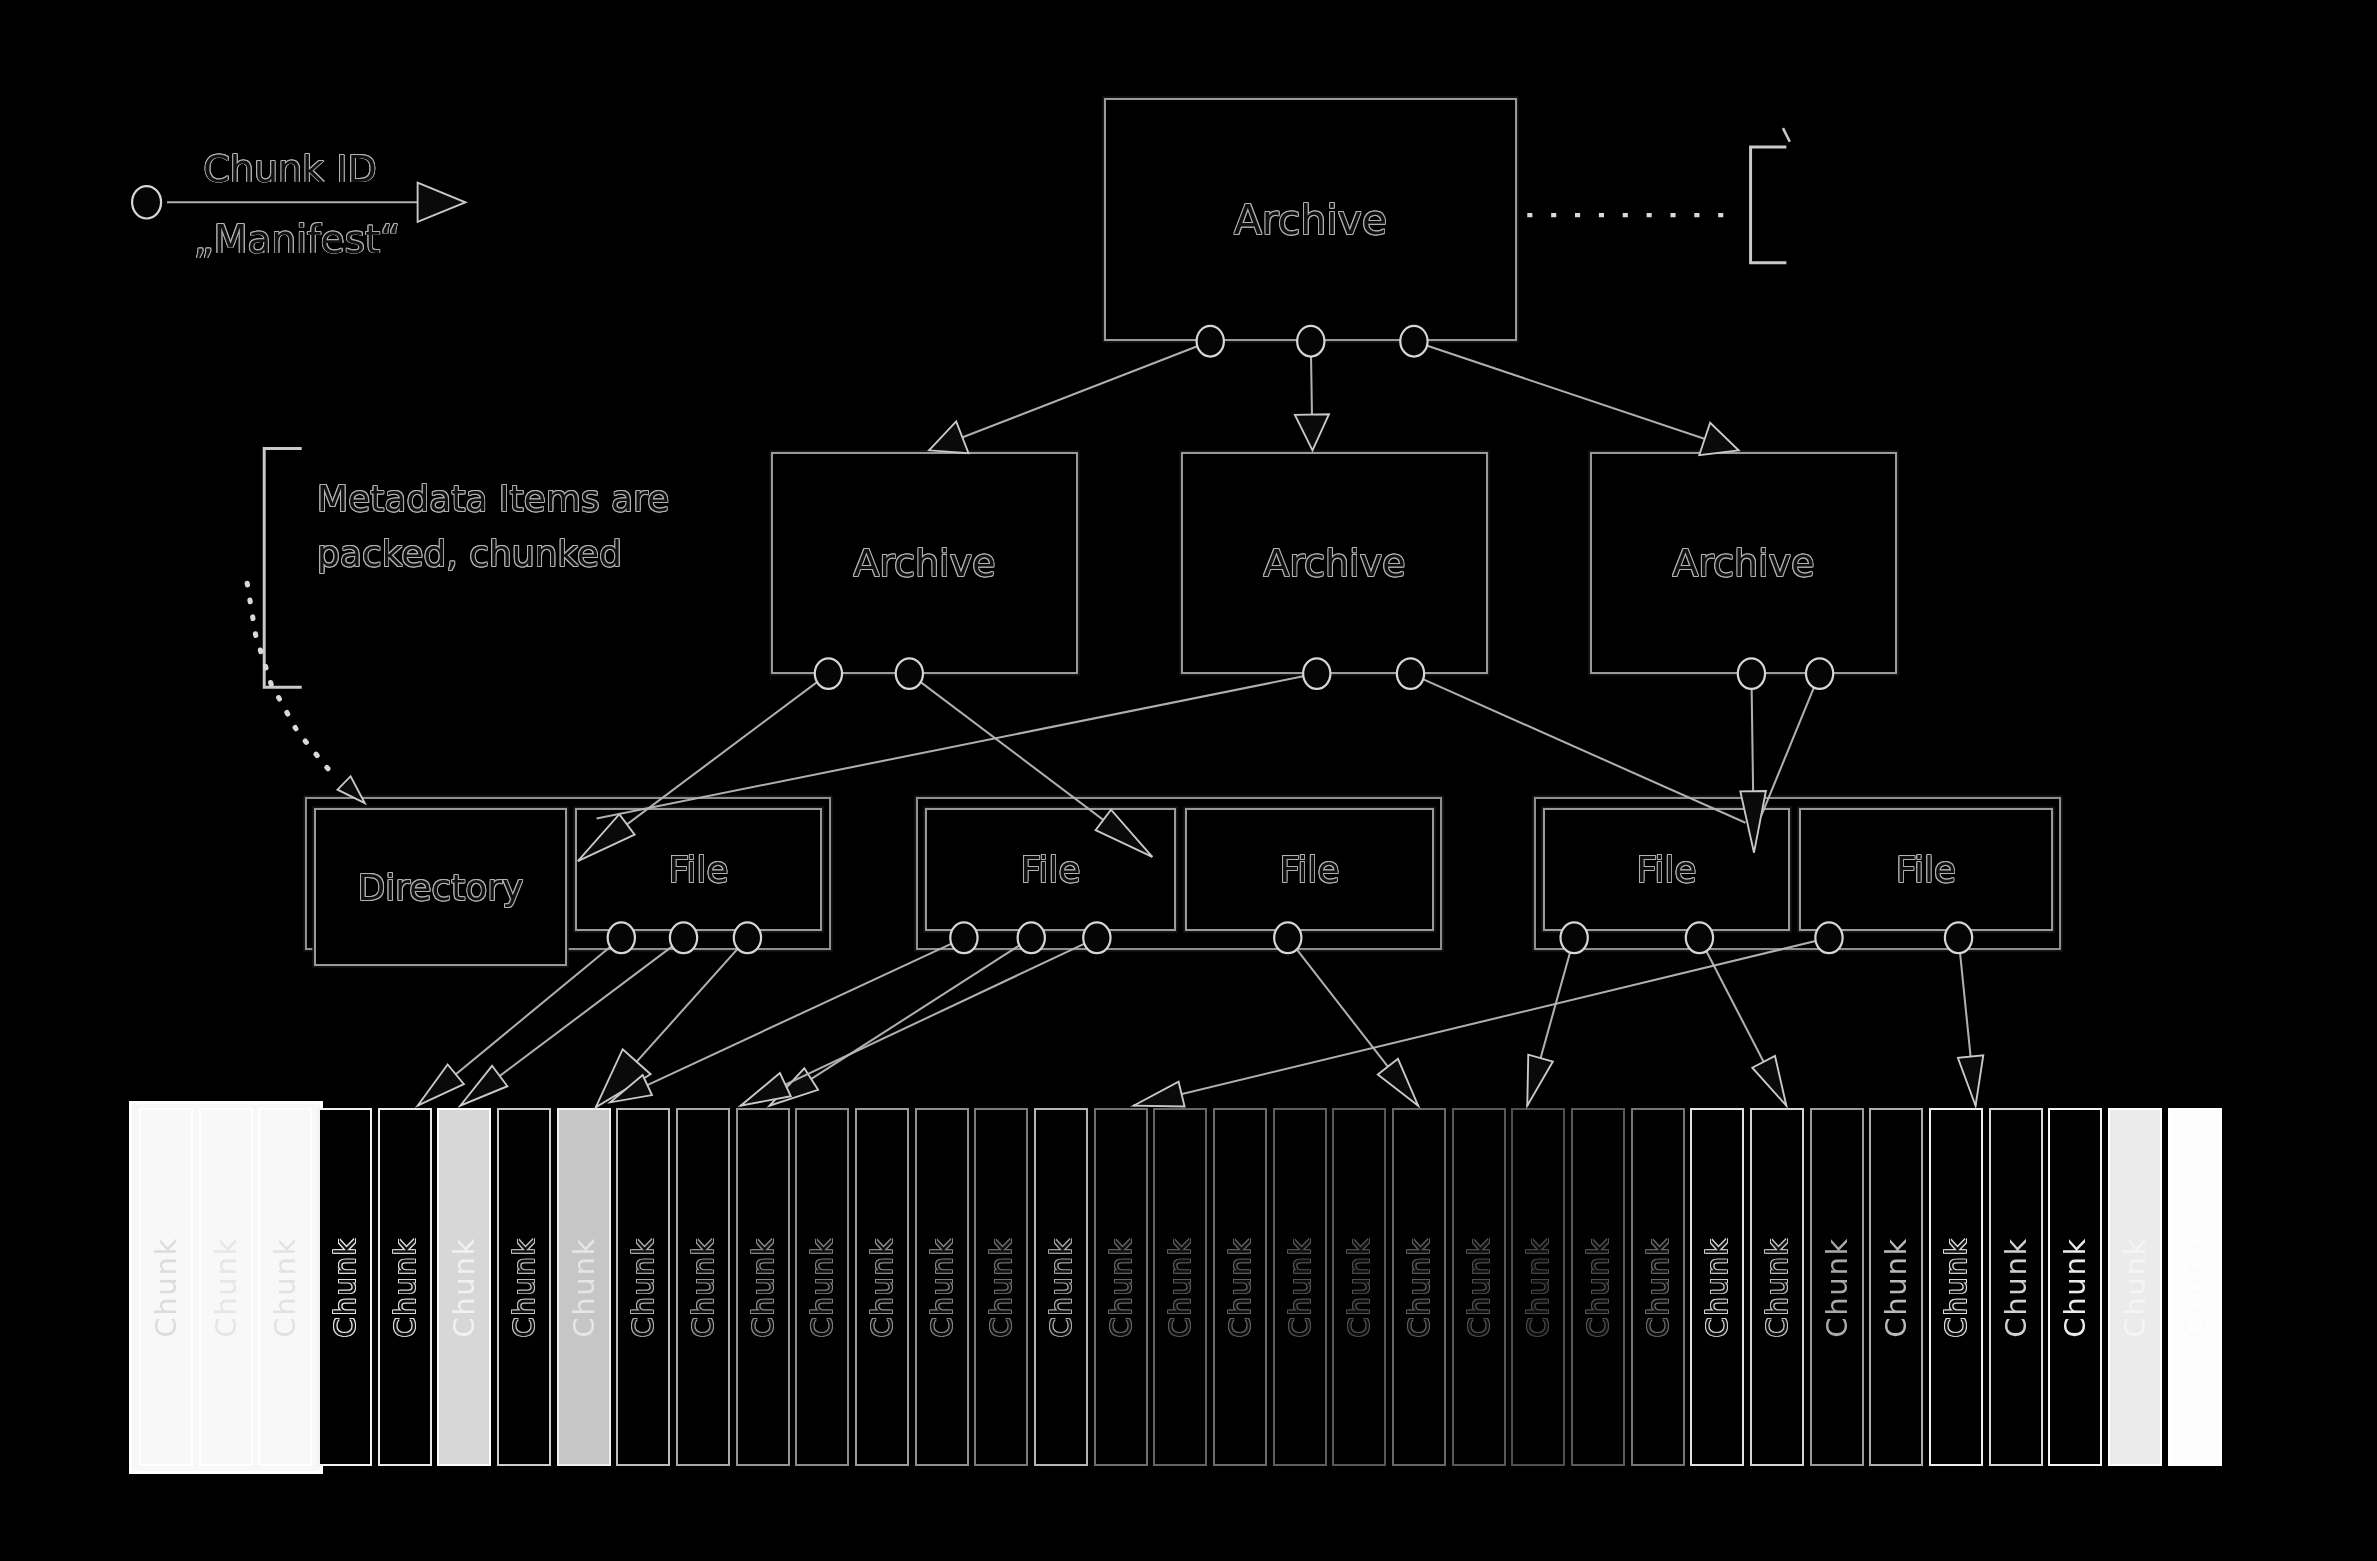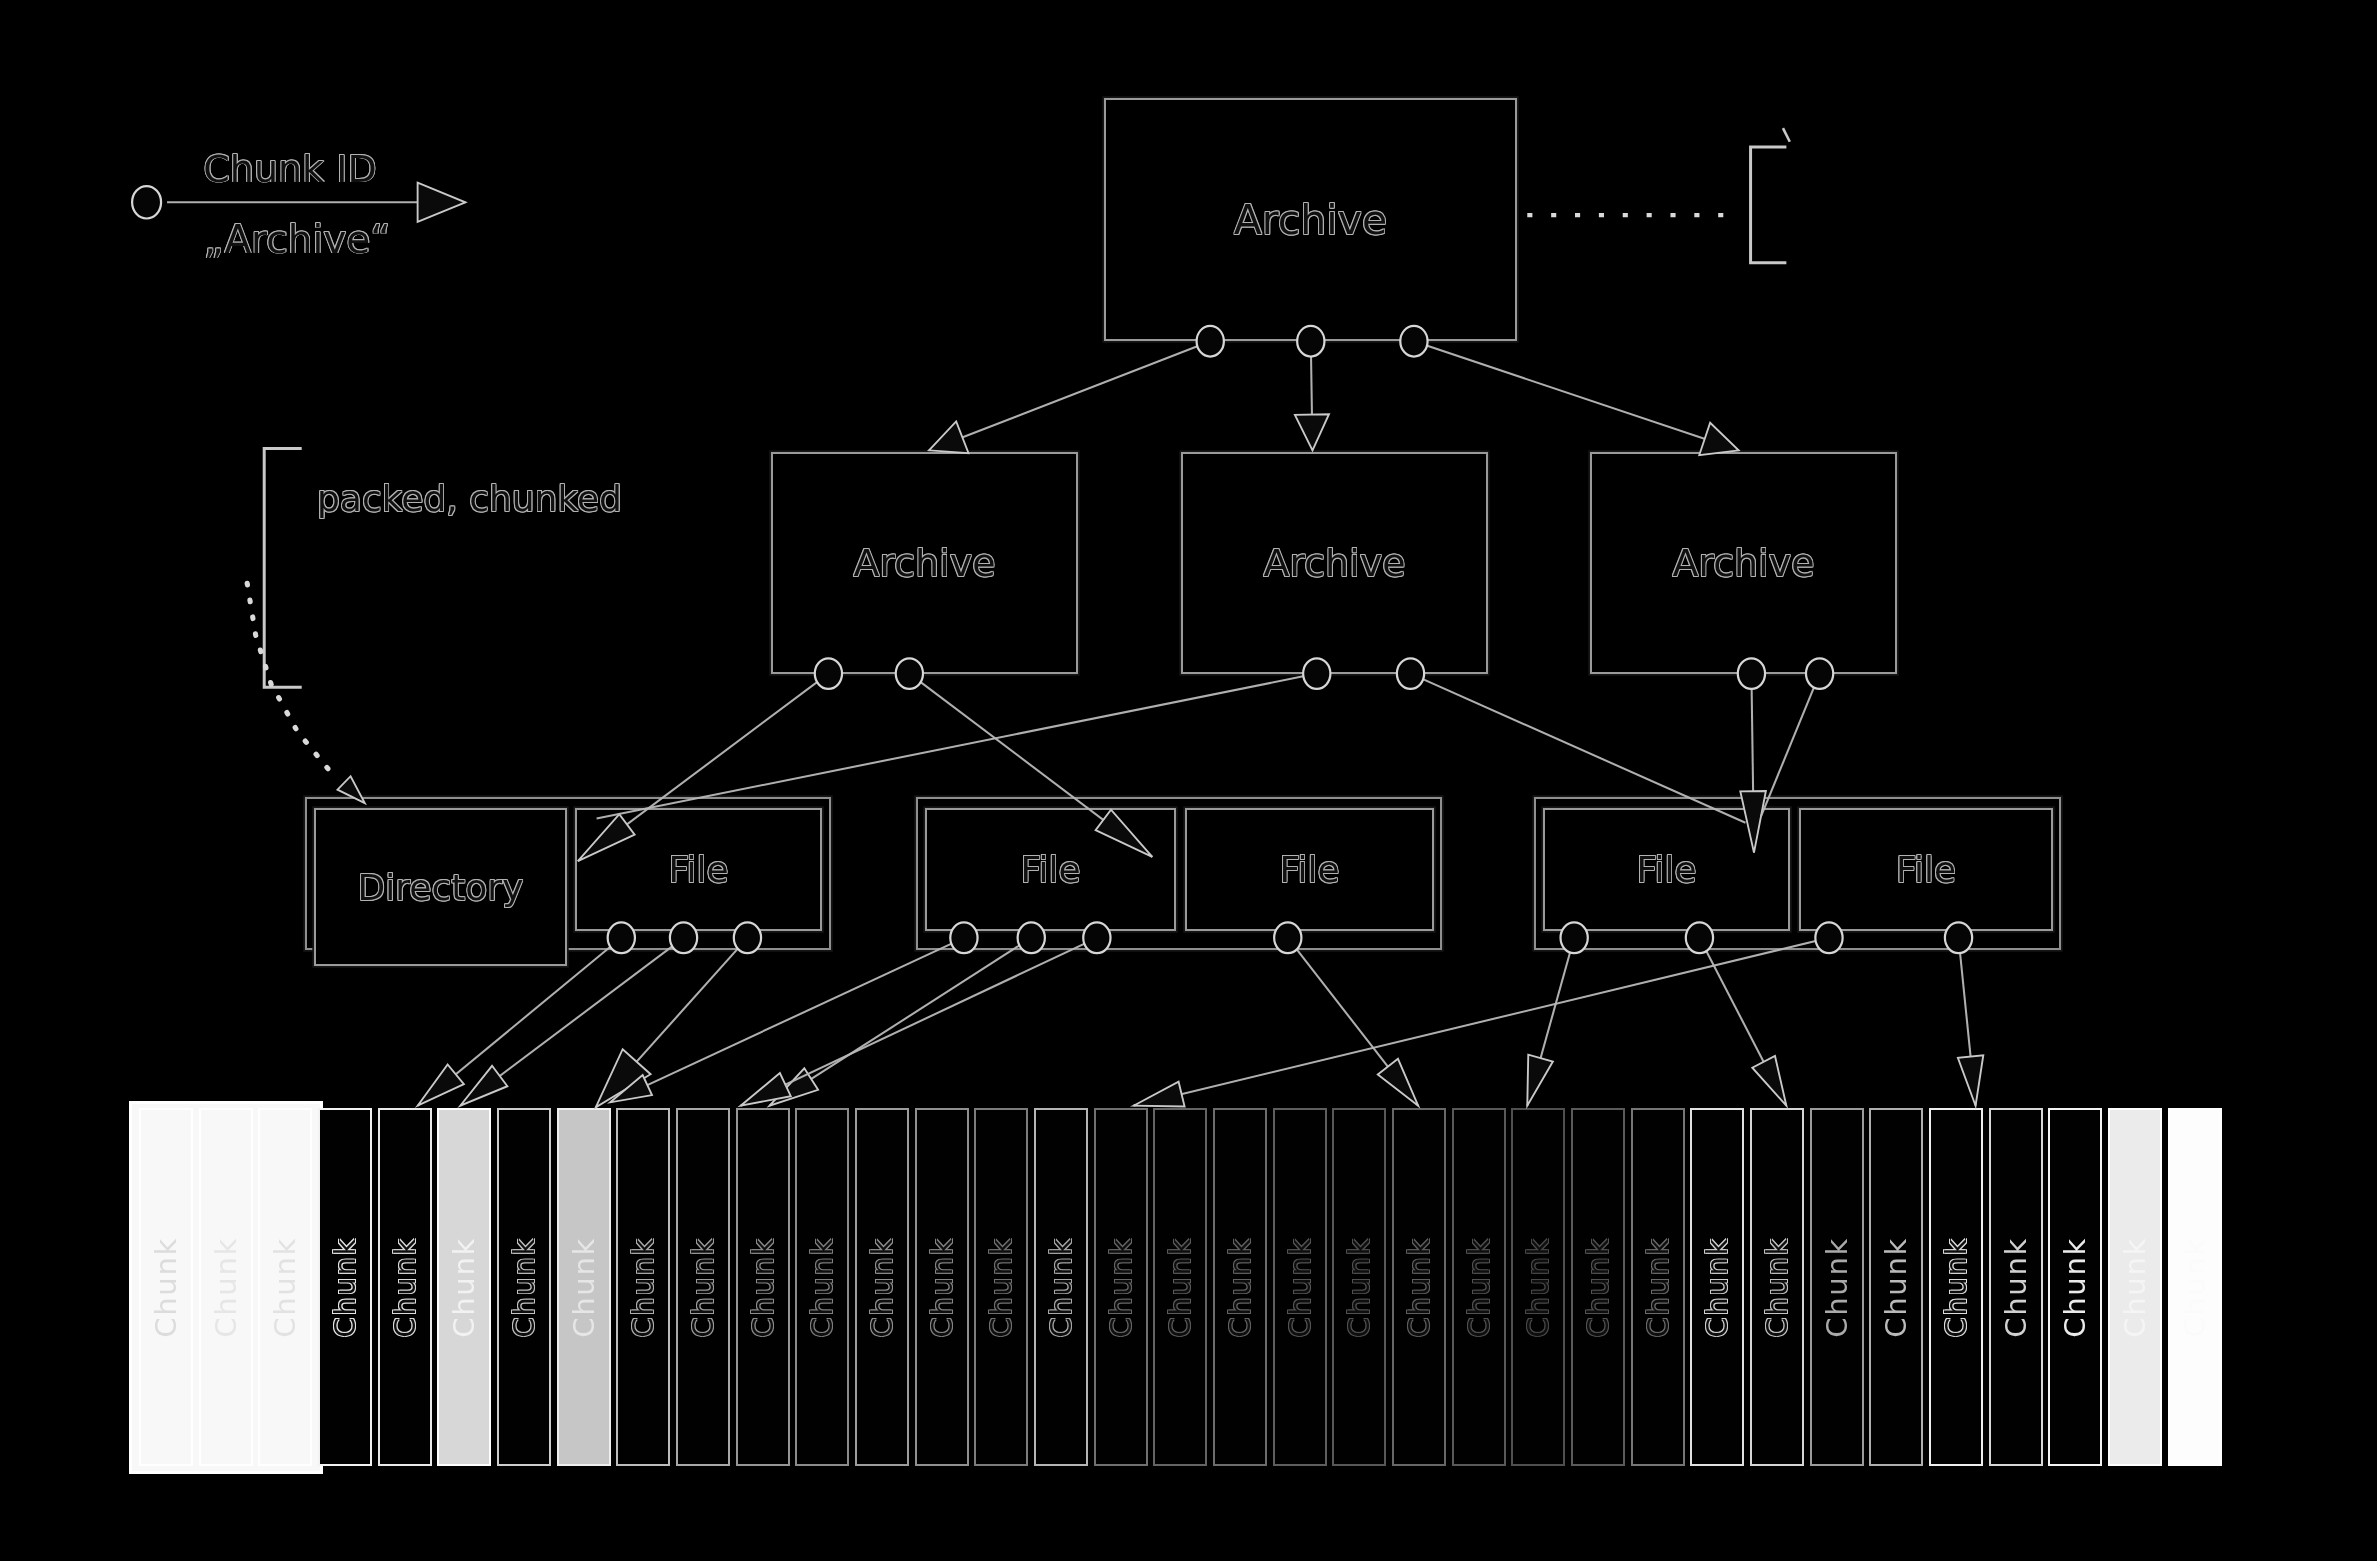--- a/index.html
+++ b/index.html
@@ -19,28 +19,29 @@
   .chunk{position:absolute;box-sizing:border-box;display:flex;align-items:center;justify-content:center;z-index:2;}
   .clabel{writing-mode:vertical-rl;transform:rotate(180deg);font-size:29px;letter-spacing:1.7px;white-space:nowrap;}
   .chunk-frame{position:absolute;background:#f8f8f8;border:3.4px solid #fff;box-sizing:border-box;z-index:1;}
 </style>
 </head>
 <body>
 
 <div id="canvas">
 
   <div class="ann ot ctr" style="left:290px;top:169px;font-size:38px;">Chunk ID</div>
-  <div class="ann ot ctr" style="left:297px;top:239px;font-size:39px;">„Archive“</div>
+  <div class="ann ot ctr" style="left:297px;top:239px;font-size:39px;">„Manifest“</div>
 
   <div class="box" style="left:1104px;top:98px;width:413px;height:243px;">
     <span class="lbl ot" style="font-size:41px;">Archive</span>
   </div>
 
 
   <div class="ann ot" style="left:317px;top:471px;">
+    <div>Metadata Items are</div>
     <div>packed, chunked</div>
   </div>
 
   <div class="box" style="left:771px;top:452px;width:307px;height:222px;">
     <span class="lbl ot">Archive</span>
   </div>
   <div class="box" style="left:1181px;top:452px;width:307px;height:222px;">
     <span class="lbl ot">Archive</span>
   </div>
   <div class="box" style="left:1590px;top:452px;width:307px;height:222px;">

